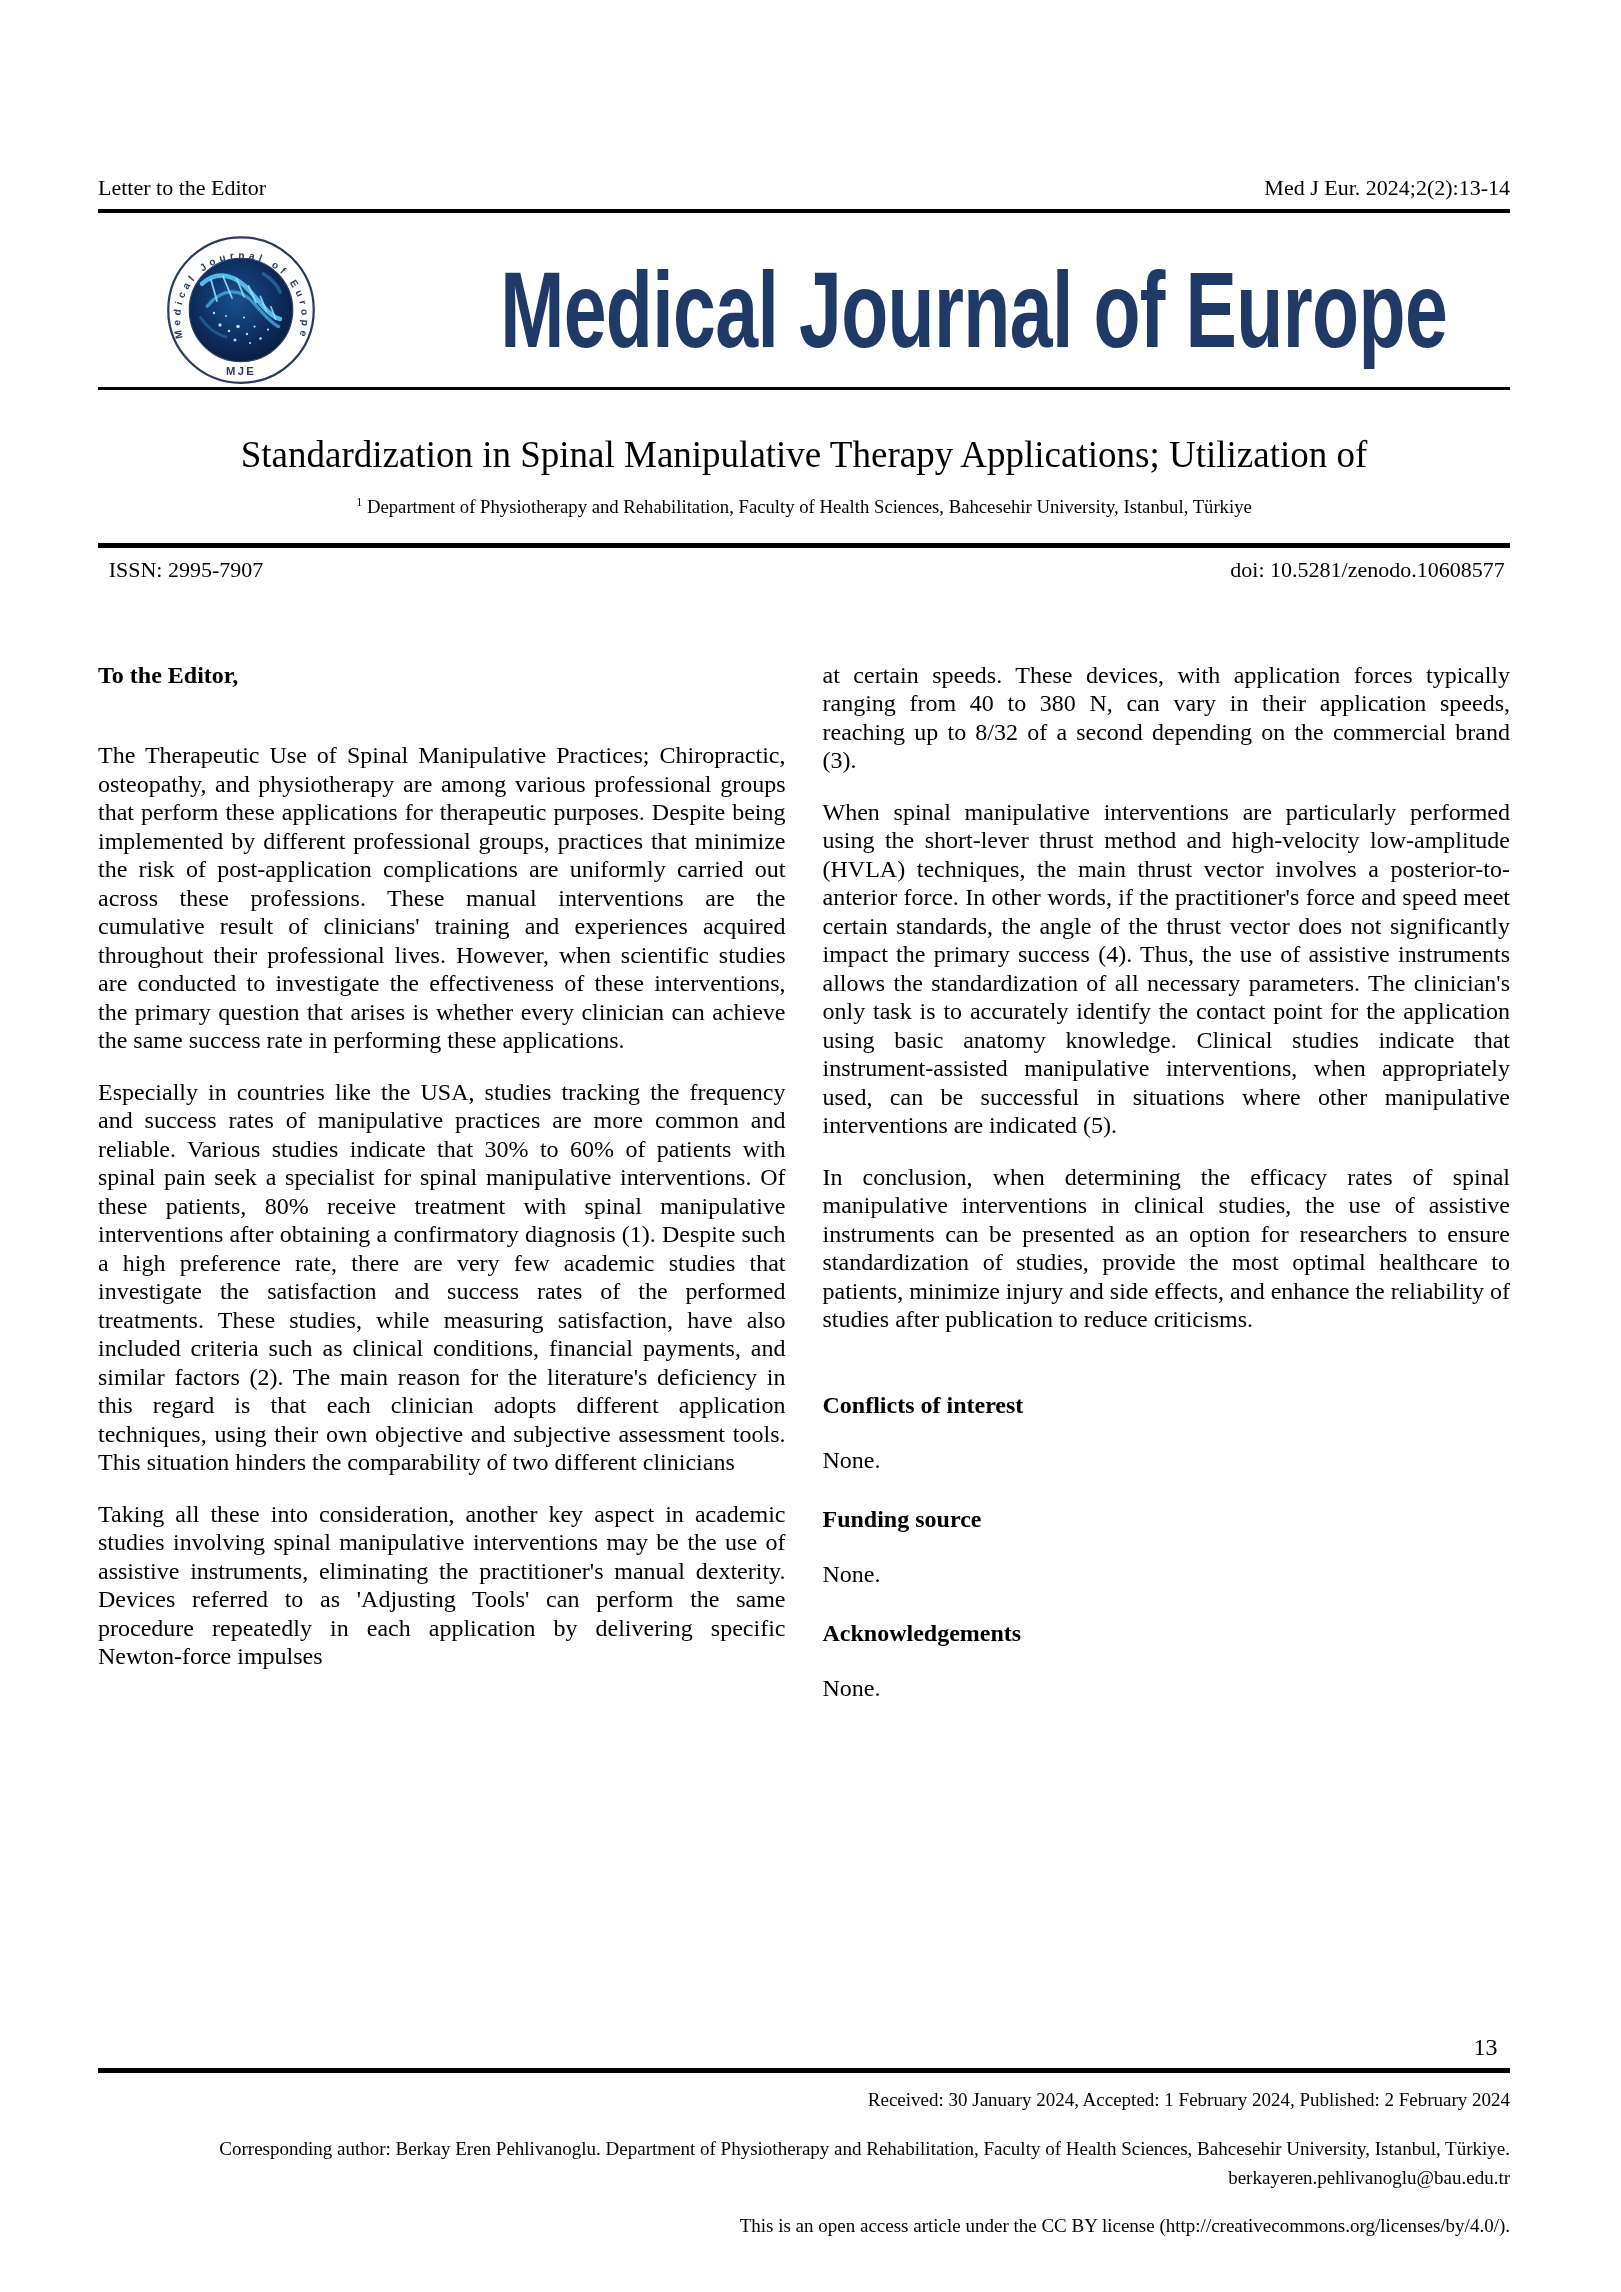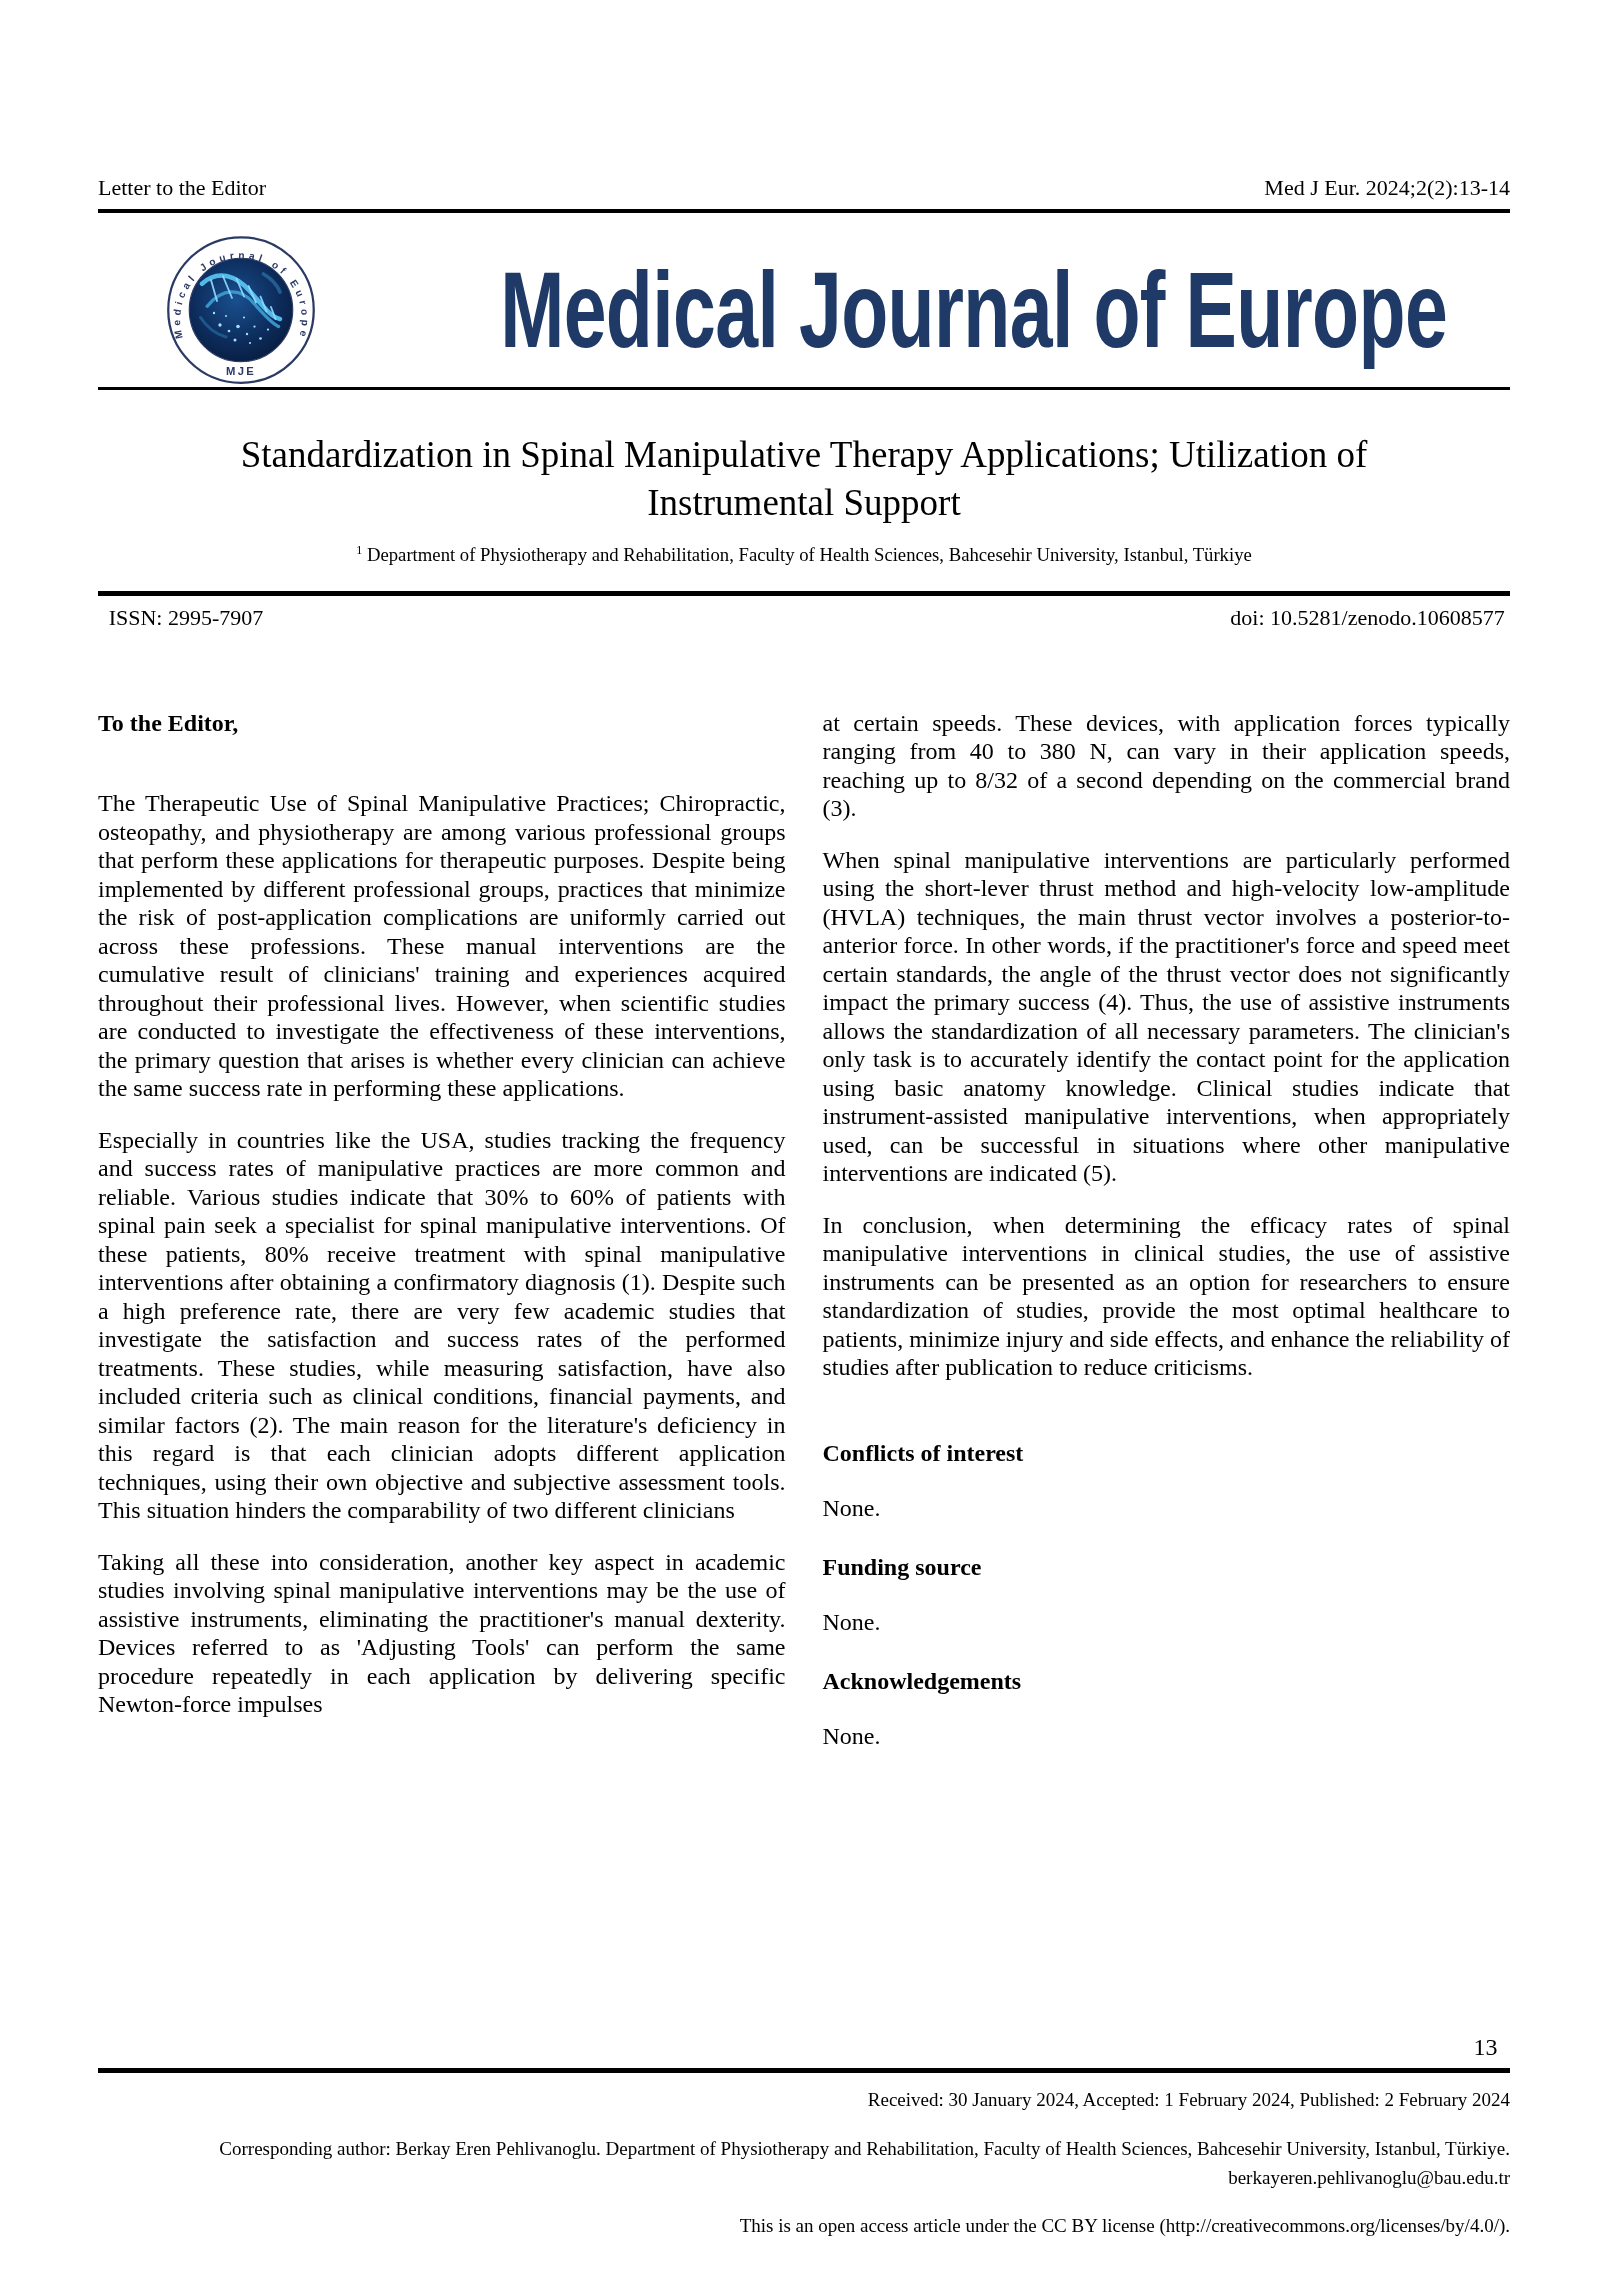--- a/index.html
+++ b/index.html
@@ -116,21 +116,20 @@
       </svg>
     </div>
     <div class="journal-title-box">
       <span class="journal-title" style="color:#1f3a66;">Medical Journal of Europe</span>
     </div>
   </div>
   <div class="rule-thin"></div>
 
   <div class="article-title">
     <div>Standardization in Spinal Manipulative Therapy Applications; Utilization of</div>
-    <div>Instrumental Support</div>
   </div>
   <div class="affiliation-line">
     <sup>1</sup>
     <span> Department of Physiotherapy and Rehabilitation, Faculty of Health Sciences, Bahcesehir University, Istanbul, Türkiye</span>
   </div>
 
   <div class="rule-thick rule-issn"></div>
   <div class="issn-row">
     <span>ISSN: 2995-7907</span>
     <span>doi: 10.5281/zenodo.10608577</span>

